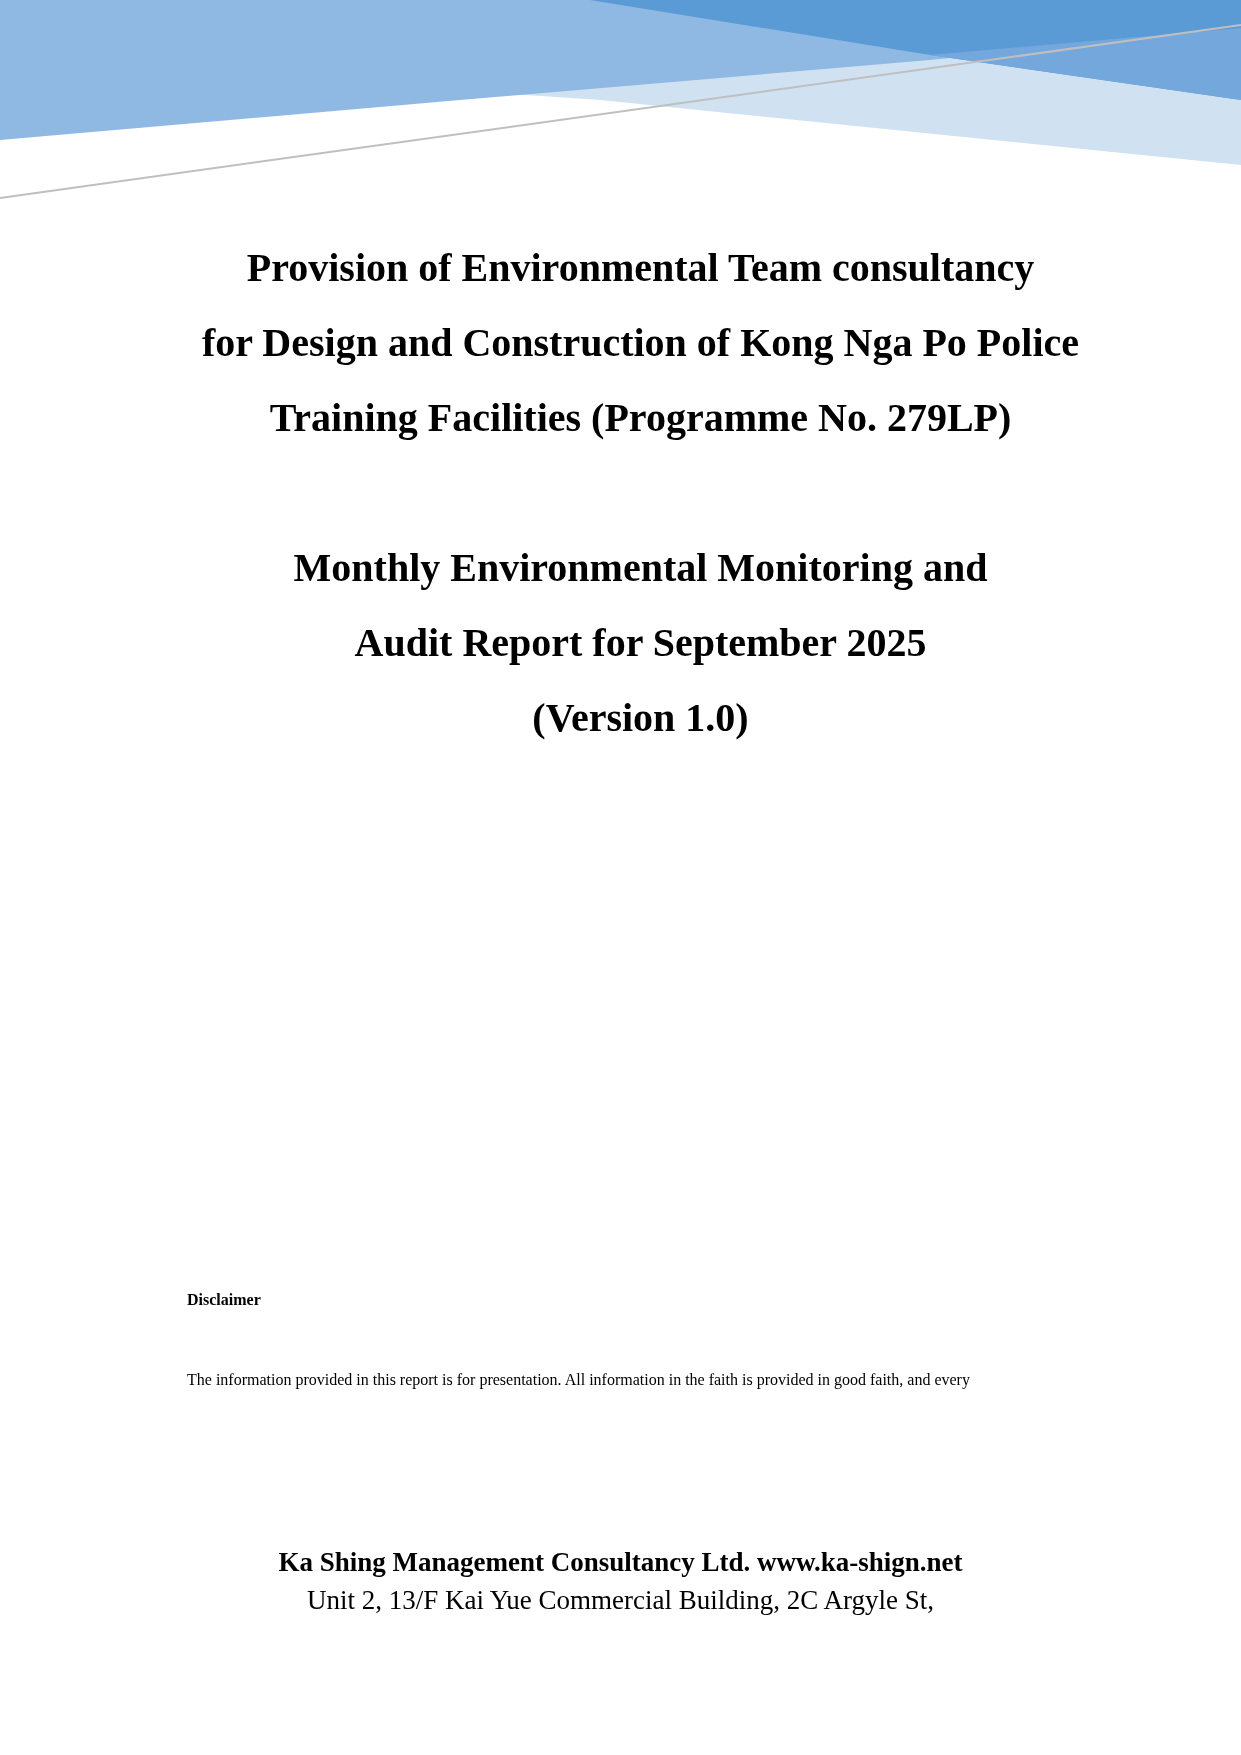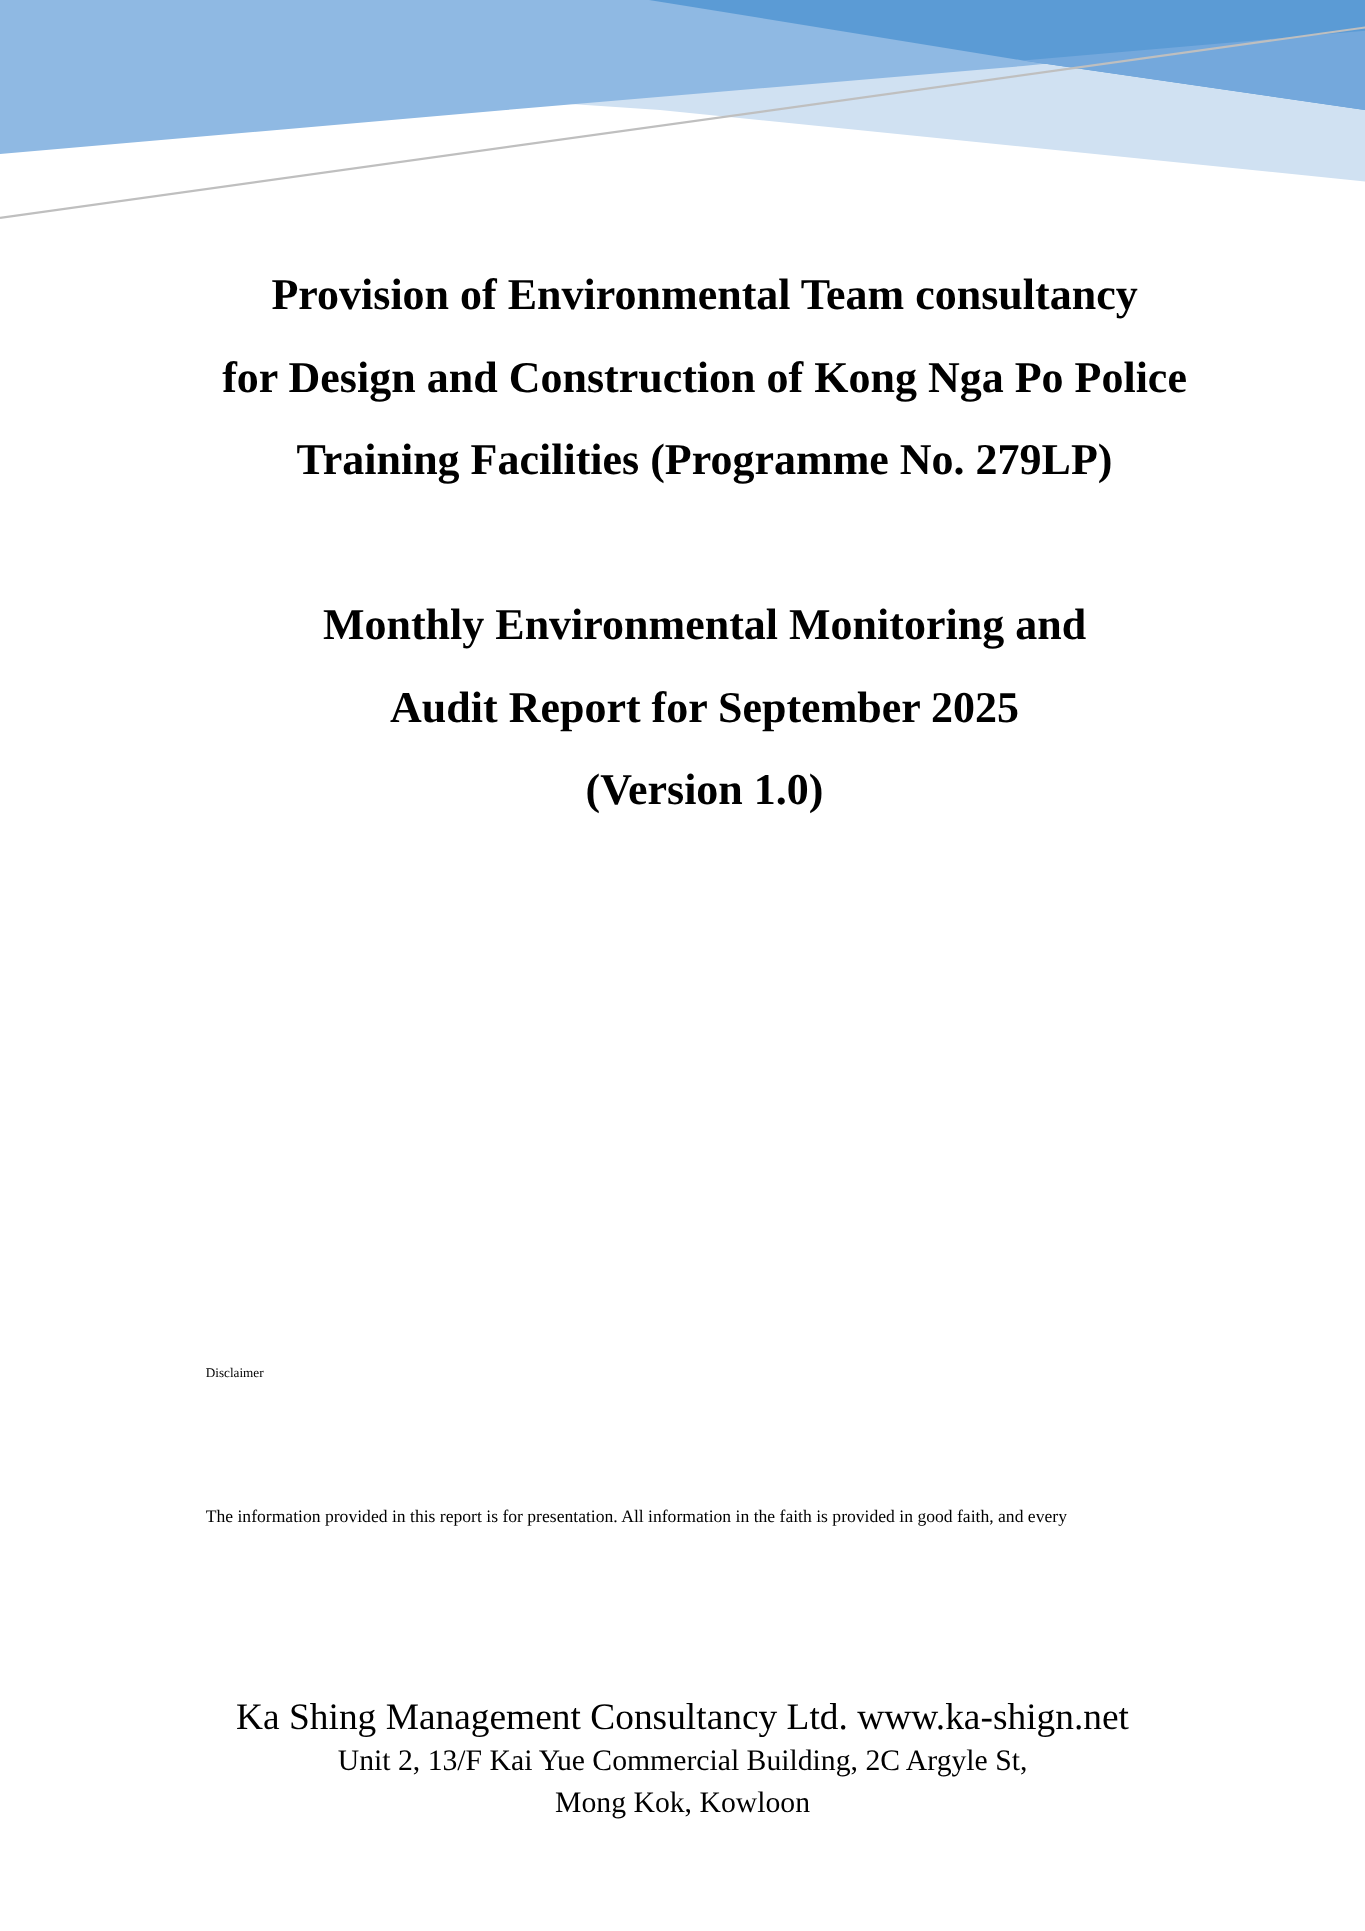--- a/index.html
+++ b/index.html
@@ -4,25 +4,25 @@
   <style>
     html, body { margin: 0; padding: 0; background: #ffffff; }
     body { width: 1241px; height: 1755px; position: relative; overflow: hidden;
            font-family: "Liberation Serif", "DejaVu Serif", serif; color: #000; }
     .banner { position: absolute; left: 0; top: 0; width: 1241px; height: 220px; }
     .title-block { position: absolute; left: 0; width: 1241px; text-align: center;
                    font-weight: bold; font-size: 40px; line-height: 75px; }
     .title-1 { top: 230px; left: 20px; }
     .title-2 { top: 530px; left: 20px; }
     .title-block .line { display: block; white-space: nowrap; }
-    .disclaimer-heading { position: absolute; left: 187px; top: 1241px; font-size: 12px; }
+    .disclaimer-heading { position: absolute; left: 187px; top: 1291px; font-size: 16px; font-weight: bold; }
     .disclaimer-body { position: absolute; left: 187px; top: 1361px; width: 940px;
                        font-size: 16px; line-height: 37px; }
     .footer { position: absolute; left: 0; top: 1543px; width: 1241px; text-align: center; }
-    .footer .company { font-weight: normal; font-size: 34px; line-height: 38px; white-space: nowrap; }
+    .footer .company { font-weight: bold; font-size: 27px; line-height: 38px; white-space: nowrap; }
     .footer .addr { font-size: 27px; line-height: 38px; white-space: nowrap; }
   </style>
 </head>
 <body>
 
 <svg class="banner" viewBox="0 0 1241 220" preserveAspectRatio="none">
   <polygon points="0,0 1241,0 1241,165 600,100 0,60" fill="#d0e1f2"></polygon>
   <polygon points="0,0 1241,0 1241,28 930,60 460,100 0,140" fill="#8fb9e3"></polygon>
   <polygon points="590,0 1241,0 1241,100 930,55" fill="#5b9bd5"></polygon>
   <polygon points="930,55 1241,28 1241,100" fill="#74a8dc"></polygon>
@@ -43,14 +43,13 @@
 
 <div class="disclaimer-heading">Disclaimer</div>
 
 <div class="disclaimer-body">
   <div style="white-space:nowrap">The information provided in this report is for presentation. All information in the faith is provided in good faith, and every</div>
 </div>
 
 <div class="footer">
   <div class="company">Ka Shing Management Consultancy Ltd. www.ka-shign.net</div>
   <div class="addr">Unit 2, 13/F Kai Yue Commercial Building, 2C Argyle St,</div>
-  <div class="addr">Mong Kok, Kowloon</div>
 </div>
 
 </body></html>

